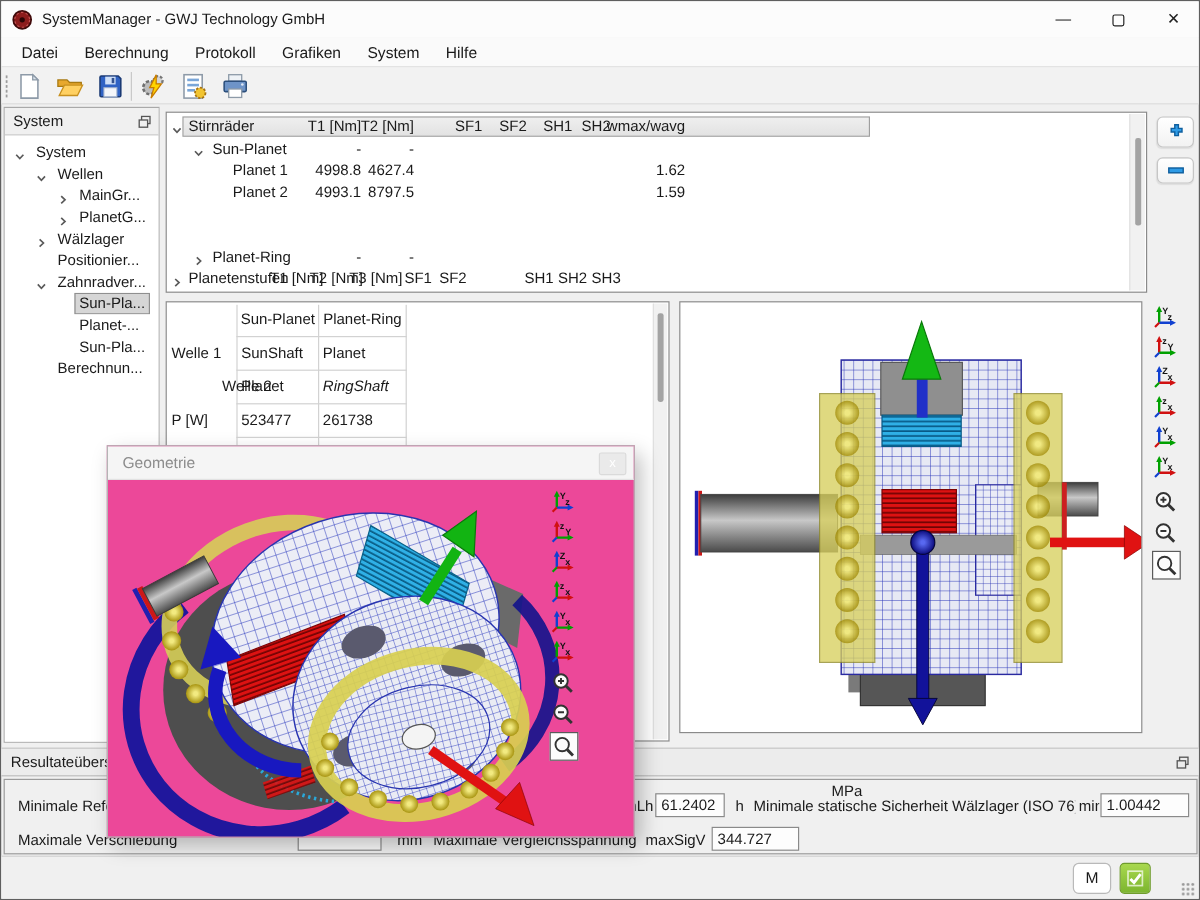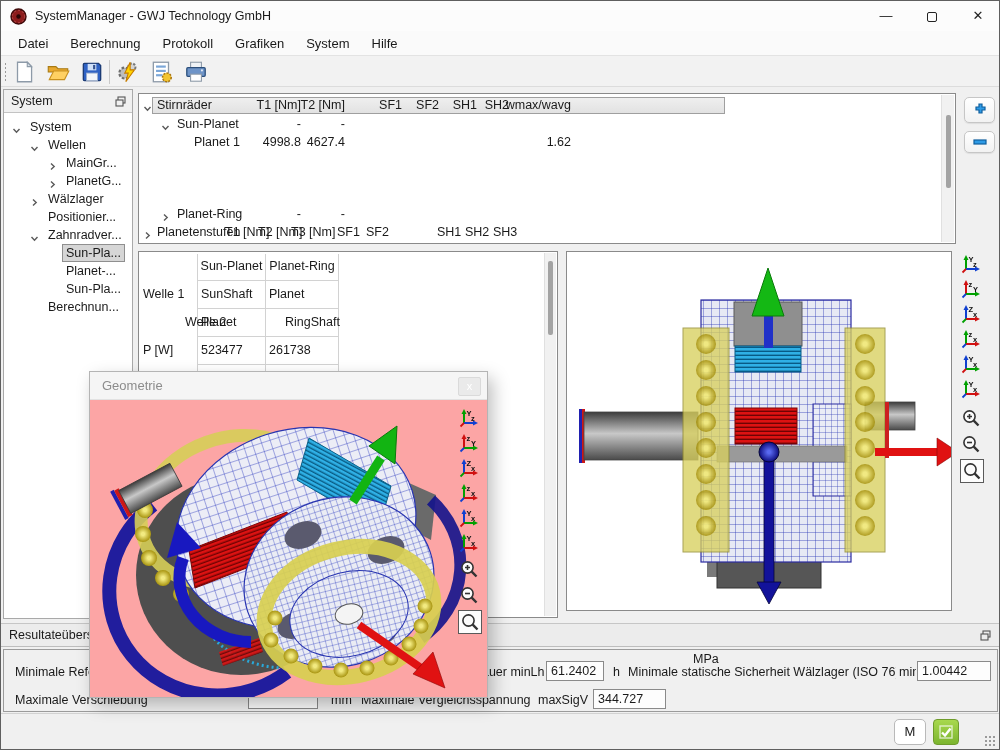--- a/index.html
+++ b/index.html
@@ -68,21 +68,21 @@
   .val-box{position:absolute;height:20px;background:#fdfdfd;border:1px solid #8a8a8a;font-size:12.5px;line-height:18px;padding-left:4px;}
 
   
   .statusbar{position:absolute;left:0;top:712px;right:0;height:37px;background:#f0f0f0;border-top:1px solid #d2d2d2;}
   .m-btn{position:absolute;left:893px;top:5px;width:32px;height:26px;background:#fff;border:1px solid #b9b9b9;border-radius:5px;text-align:center;line-height:24px;font-size:13px;}
   .ok-btn{position:absolute;left:932px;top:5px;width:26px;height:26px;border:1px solid #6f9c2c;border-radius:4px;background:linear-gradient(#a8d84e,#7cb52f);text-align:center;}
   .grip{position:absolute;right:3px;bottom:3px;width:12px;height:12px;
     background-image:radial-gradient(circle,#9a9a9a 38%,transparent 42%);background-size:4px 4px;}
 
   
-  .geo-win{position:absolute;left:88px;top:370px;width:399px;height:327px;background:#fca5a5;border:1px solid #b4b4b4;box-shadow:5px 7px 16px rgba(0,0,0,.25);}
+  .geo-win{position:absolute;left:88px;top:370px;width:440px;height:327px;background:#ec4899;border:1px solid #b4b4b4;box-shadow:5px 7px 16px rgba(0,0,0,.25);}
   .geo-title{position:absolute;left:0;top:0;right:0;height:28px;background:#f5f5f5;border-bottom:1px solid #e2e2e2;}
   .geo-title-text{position:absolute;left:12px;top:0;line-height:28px;color:#8c8c8c;font-size:13px;}
   .geo-close{position:absolute;right:6px;top:5px;width:23px;height:19px;background:#eaeaea;border:1px solid #dadada;border-radius:2px;color:#fff;text-align:center;line-height:17px;font-size:11px;}
 </style>
 </head>
 <body>
 
 <div class="window">
 
   <div class="titlebar">
@@ -242,20 +242,26 @@
           </svg></span>
         <span class="cell" style="left: 38px; white-space: nowrap;">Sun-Planet</span>
         <span class="cell numc c-t1">-</span>
         <span class="cell numc c-t2">-</span>
       </div>
       <div class="tbl-row" style="top: 39px;">
         <span class="cell" style="left: 55px; white-space: nowrap;">Planet 1</span>
         <span class="cell numc c-t1">4998.8</span>
         <span class="cell numc c-t2">4627.4</span>
         <span class="cell numc c-wm">1.62</span>
+      </div>
+      <div class="tbl-row" style="top: 57px;">
+        <span class="cell" style="left: 55px; white-space: nowrap;">Planet 2</span>
+        <span class="cell numc c-t1">4993.1</span>
+        <span class="cell numc c-t2">8797.5</span>
+        <span class="cell numc c-wm">1.59</span>
       </div>
       <div class="tbl-row" style="top: 111px;">
         <span class="cell" style="left: 22px; top: 4px;"><svg width="9" height="9" viewBox="0 0 9 9">
      <polyline points="3,1.5 6.2,4.5 3,7.5" fill="none" stroke="#5a5a5a" stroke-width="1.4"></polyline>
           </svg></span>
         <span class="cell" style="left: 38px; white-space: nowrap;">Planet-Ring</span>
         <span class="cell numc c-t1">-</span>
         <span class="cell numc c-t2">-</span>
       </div>
       <div class="tbl-row" style="top: 129px;">
@@ -297,21 +303,21 @@
       <div class="gl" style="left: 58px; top: 56px; width: 142px; height: 1px;"></div>
       <div class="gl" style="left: 58px; top: 84px; width: 142px; height: 1px;"></div>
       <div class="gl" style="left: 58px; top: 112px; width: 142px; height: 1px;"></div>
       <div class="st-txt" style="left: 59px; top: 5px; width: 67px; text-align: center;">Sun-Planet</div>
       <div class="st-txt" style="left: 127px; top: 5px; width: 72px; text-align: center;">Planet-Ring</div>
       <div class="st-txt" style="left: 4px; top: 33px;">Welle 1</div>
       <div class="st-txt" style="left: 62px; top: 33px;">SunShaft</div>
       <div class="st-txt" style="left: 130px; top: 33px;">Planet</div>
       <div class="st-txt" style="left: 4px; top: 61px; margin-left: 42px;">Welle 2</div>
       <div class="st-txt" style="left: 62px; top: 61px;">Planet</div>
-      <div class="st-txt" style="left: 146px; top: 61px;">RingShaft</div>
+      <div class="st-txt" style="left: 130px; top: 61px; font-style: italic;">RingShaft</div>
       <div class="st-txt" style="left: 4px; top: 89px;">P [W]</div>
       <div class="st-txt" style="left: 62px; top: 89px;">523477</div>
       <div class="st-txt" style="left: 130px; top: 89px;">261738</div>
     </div>
 
   <div class="view3d">
     <svg width="384" height="358" viewBox="0 0 384 358">
       <defs>
         <linearGradient id="shaftG" x1="0" y1="0" x2="0" y2="1">
           <stop offset="0" stop-color="#3c3c3c"></stop>

